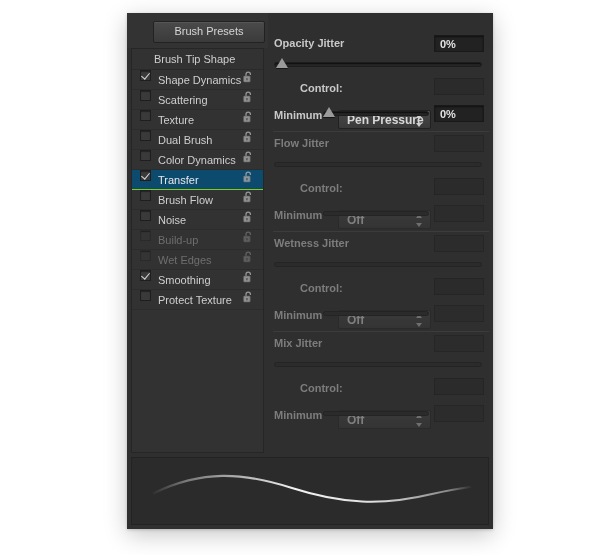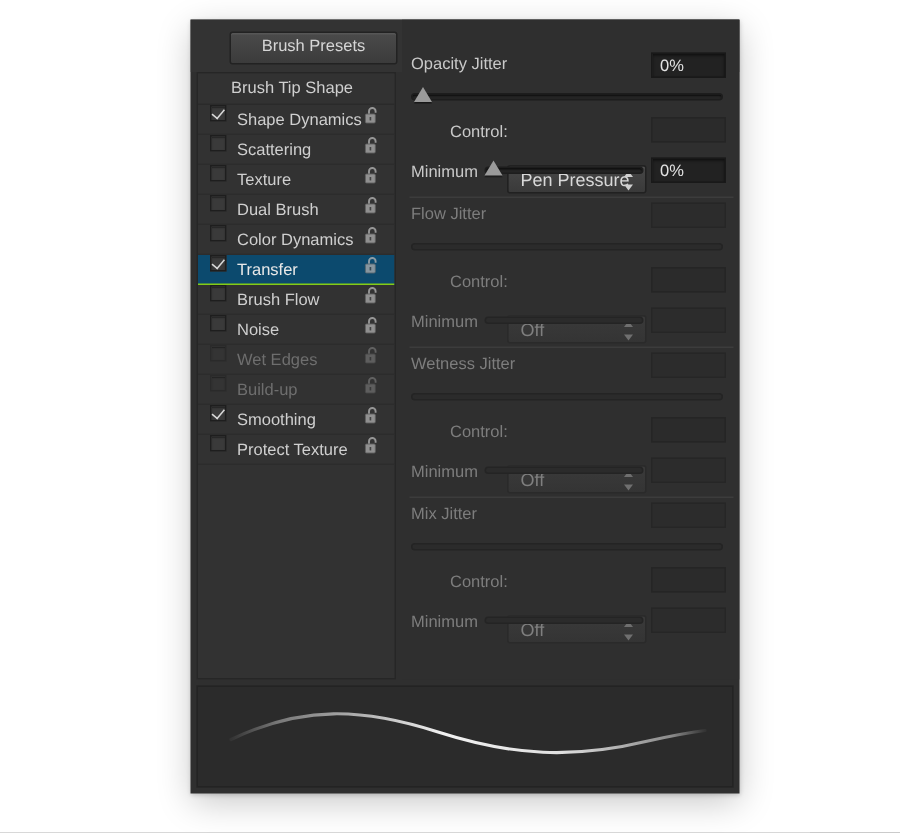--- a/index.html
+++ b/index.html
@@ -137,20 +137,21 @@
 
   
   .right-pane {
     position: absolute;
     left: 141px;
     top: 0;
     width: 225px;
     height: 440px;
     background: #2f2f2f;
     overflow: hidden;
+    font-weight: bold;
   }
 
   .jitter-group { position: absolute; left: 0; width: 225px; }
   .group-top-sep {
     position: absolute;
     left: 5px;
     top: 0;
     width: 216px;
     height: 1px;
     background: #3c3c3c;
@@ -342,30 +343,30 @@
             <span class="chk"></span>
             <span class="lbl">Noise</span>
             <svg class="lock" viewBox="0 0 14 14" xmlns="http://www.w3.org/2000/svg">
               <path d="M5 6 L5 4.2 A2.2 2.2 0 0 1 9.4 4.2 L9.4 5.1" fill="none" stroke="#b8b8b8" stroke-width="1.25"></path>
               <rect x="2.6" y="6" width="6.6" height="6" rx="0.8" fill="#b0b0b0" stroke="#6f6f6f" stroke-width="0.6"></rect>
               <rect x="5.4" y="8" width="1.1" height="2.3" fill="#4a4a4a"></rect>
             </svg>
           </div>
           <div class="list-row disabled">
             <span class="chk"></span>
+            <span class="lbl">Build-up</span>
+            <svg class="lock" viewBox="0 0 14 14" xmlns="http://www.w3.org/2000/svg">
+              <path d="M5 6 L5 4.2 A2.2 2.2 0 0 1 9.4 4.2 L9.4 5.1" fill="none" stroke="#b8b8b8" stroke-width="1.25"></path>
+              <rect x="2.6" y="6" width="6.6" height="6" rx="0.8" fill="#b0b0b0" stroke="#6f6f6f" stroke-width="0.6"></rect>
+              <rect x="5.4" y="8" width="1.1" height="2.3" fill="#4a4a4a"></rect>
+            </svg>
+          </div>
+          <div class="list-row disabled">
+            <span class="chk"></span>
             <span class="lbl">Wet Edges</span>
-            <svg class="lock" viewBox="0 0 14 14" xmlns="http://www.w3.org/2000/svg">
-              <path d="M5 6 L5 4.2 A2.2 2.2 0 0 1 9.4 4.2 L9.4 5.1" fill="none" stroke="#b8b8b8" stroke-width="1.25"></path>
-              <rect x="2.6" y="6" width="6.6" height="6" rx="0.8" fill="#b0b0b0" stroke="#6f6f6f" stroke-width="0.6"></rect>
-              <rect x="5.4" y="8" width="1.1" height="2.3" fill="#4a4a4a"></rect>
-            </svg>
-          </div>
-          <div class="list-row disabled">
-            <span class="chk"></span>
-            <span class="lbl">Build-up</span>
             <svg class="lock" viewBox="0 0 14 14" xmlns="http://www.w3.org/2000/svg">
               <path d="M5 6 L5 4.2 A2.2 2.2 0 0 1 9.4 4.2 L9.4 5.1" fill="none" stroke="#b8b8b8" stroke-width="1.25"></path>
               <rect x="2.6" y="6" width="6.6" height="6" rx="0.8" fill="#b0b0b0" stroke="#6f6f6f" stroke-width="0.6"></rect>
               <rect x="5.4" y="8" width="1.1" height="2.3" fill="#4a4a4a"></rect>
             </svg>
           </div>
           <div class="list-row checked">
             <span class="chk"></span>
             <span class="lbl">Smoothing</span>
             <svg class="lock" viewBox="0 0 14 14" xmlns="http://www.w3.org/2000/svg">

